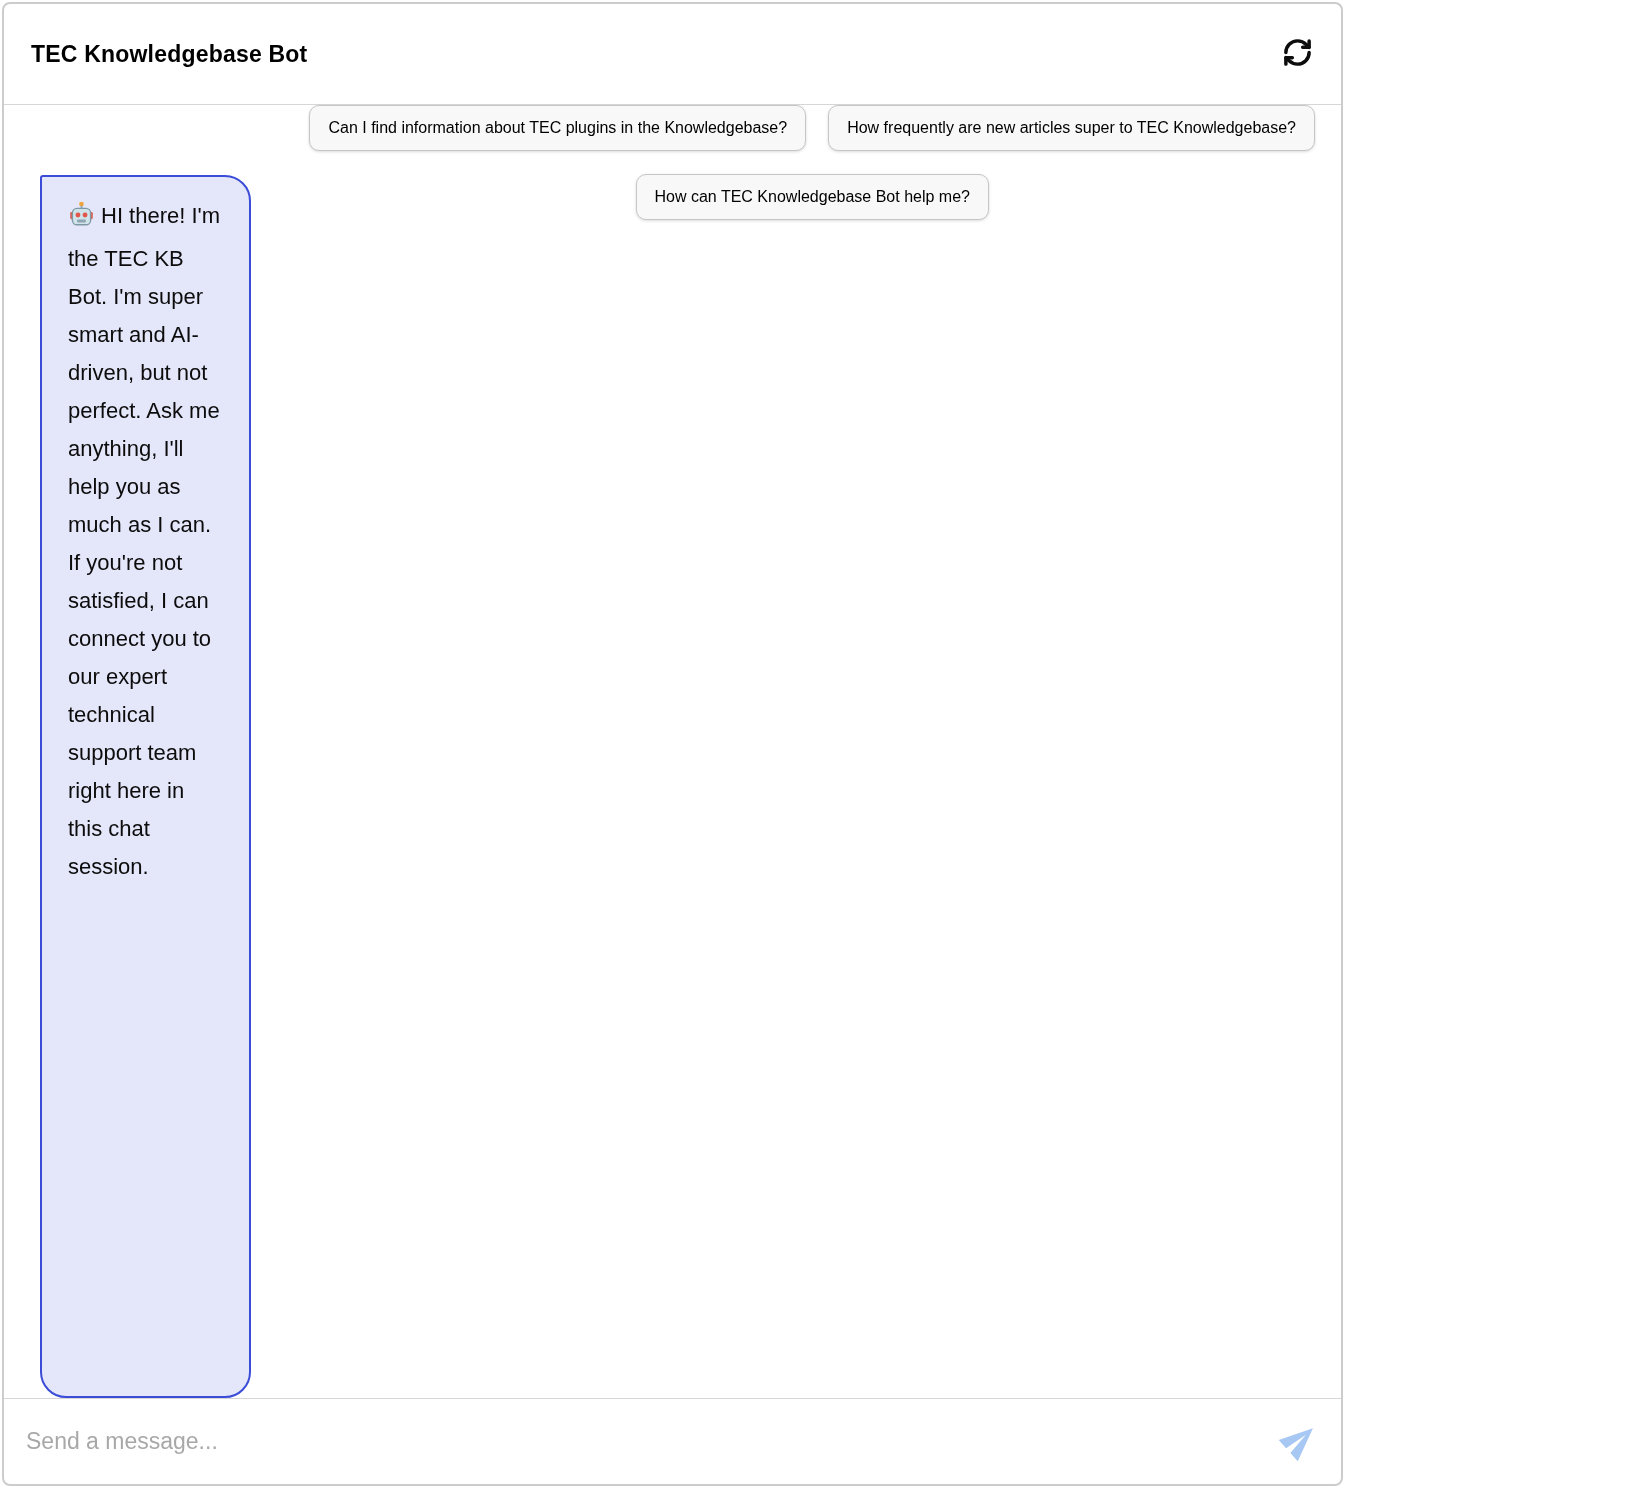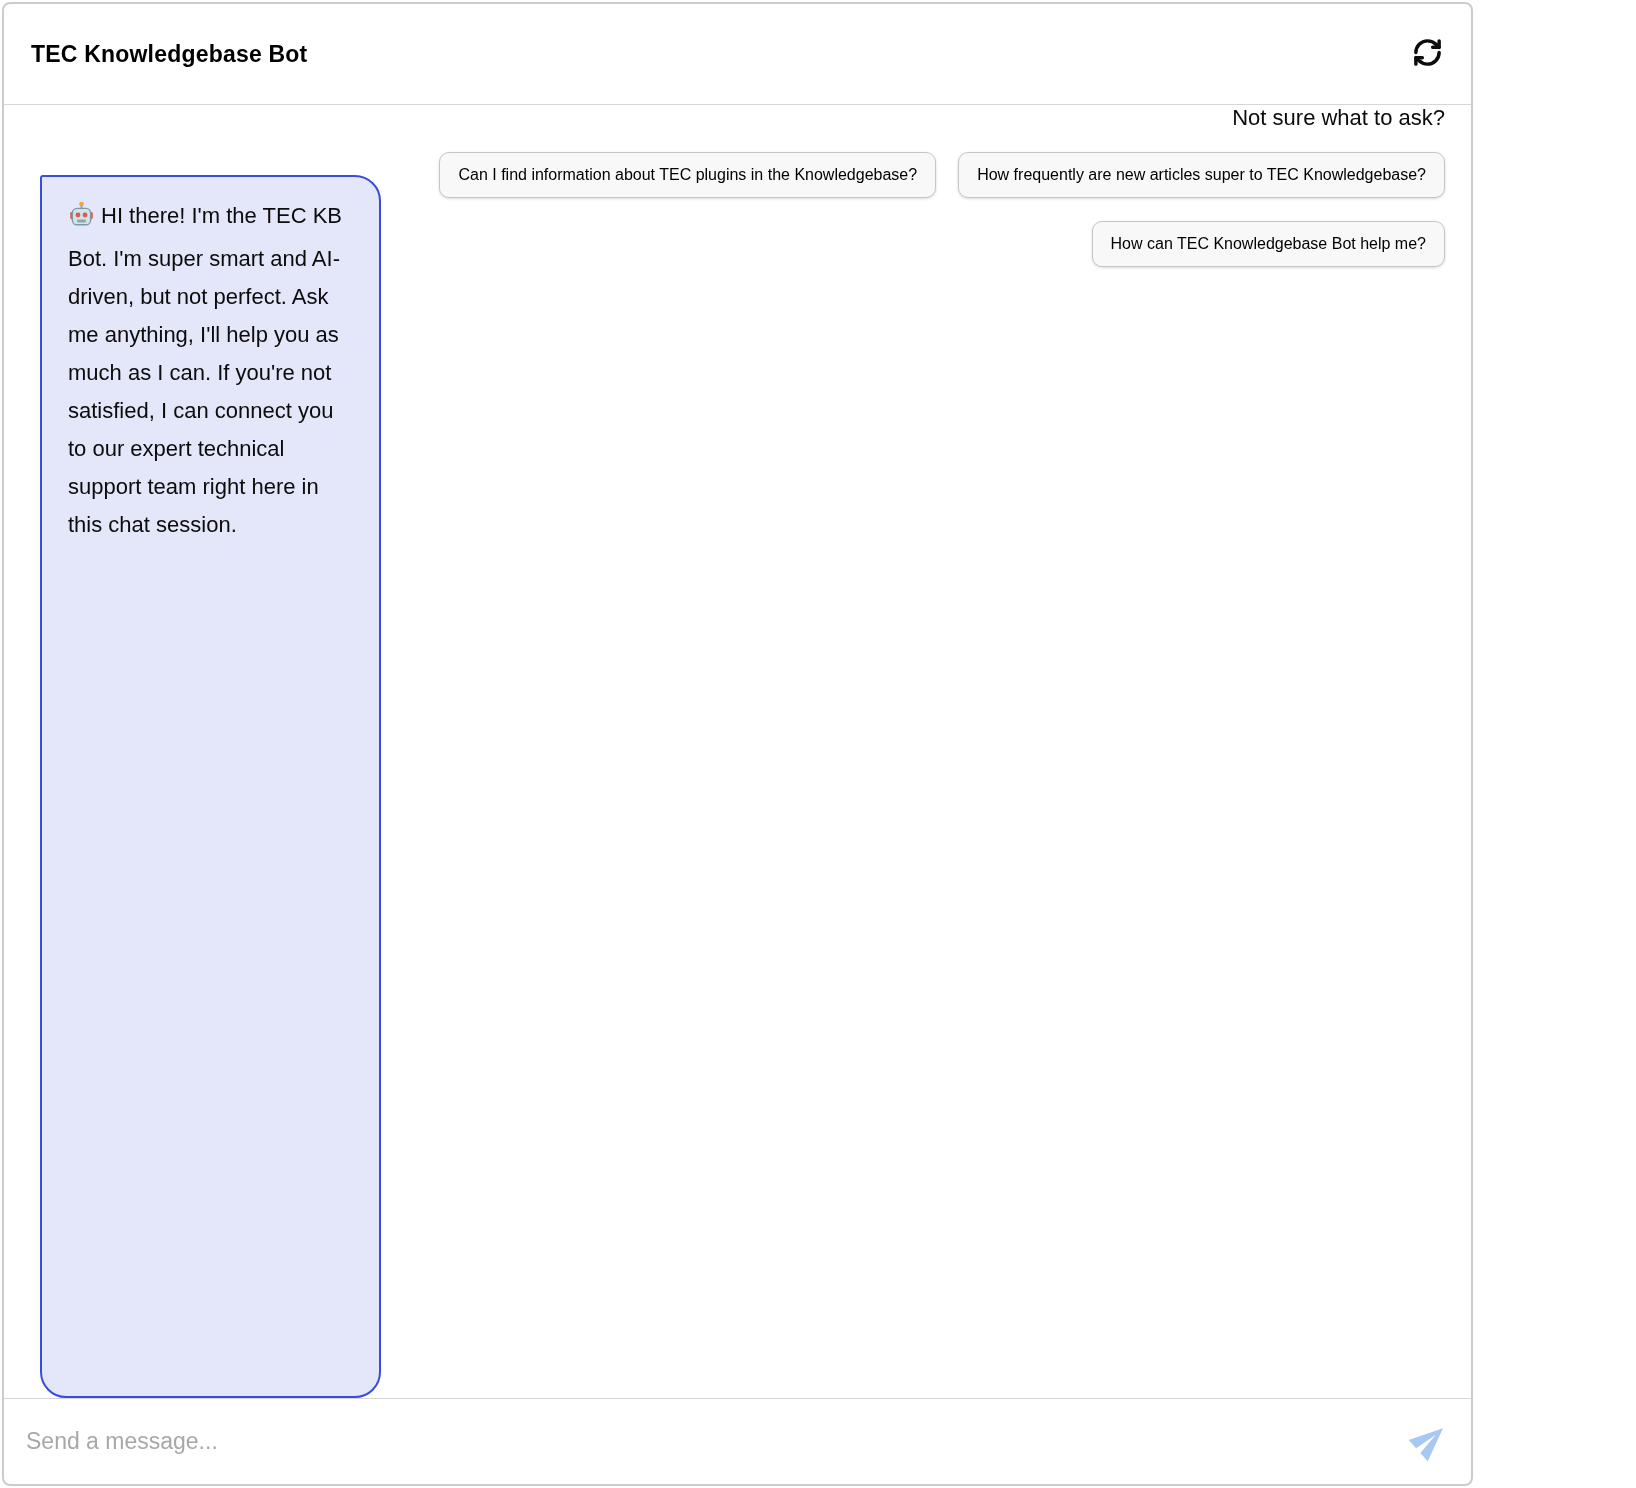--- a/index.html
+++ b/index.html
@@ -3,21 +3,21 @@
 <meta charset="utf-8">
 <style>
   * { box-sizing: border-box; margin: 0; padding: 0; }
   html, body { background: #ffffff; }
   body {
     font-family: "Liberation Sans", sans-serif;
     width: 1636px; height: 1488px;
     color: #0b0b0b;
   }
   .app {
-    width: 1471px; height: 1484px;
+    width: 1341px; height: 1484px;
     margin: 2px;
     border: 2px solid #cccccc;
     border-radius: 8px;
     background: #ffffff;
     display: flex;
     flex-direction: column;
     overflow: hidden;
   }
   
   .header {
@@ -74,21 +74,21 @@
     font-size: 22px;
     color: #0b0b0b;
     margin: 0 26px 21px 0;
   }
   .sug-row {
     display: flex;
     justify-content: flex-end;
     gap: 22px;
     margin: 0 26px 23px 26px;
   }
-  .sug-row.last { margin-bottom: 40px; }
+  .sug-row.last { margin-bottom: 40px; justify-content: center; }
   .sug-btn {
     font-family: "Liberation Sans", sans-serif;
     font-size: 16px;
     color: #000000;
     background: #f8f8f8;
     border: 1px solid #c6c6c6;
     border-radius: 10px;
     padding: 13px 18px;
     white-space: nowrap;
     cursor: pointer;
@@ -146,21 +146,20 @@
           <rect x="26.2" y="13" width="3.2" height="8.5" rx="1.6" fill="#df5f52"></rect>
           <rect x="5.2" y="8.8" width="21.6" height="19.4" rx="5.5" fill="#cfe3ea" stroke="#7e99a3" stroke-width="1.6"></rect>
           <circle cx="11.8" cy="16.6" r="2.9" fill="#e2574b"></circle>
           <circle cx="20.2" cy="16.6" r="2.9" fill="#e2574b"></circle>
           <rect x="10.8" y="22" width="10.4" height="3.6" rx="1.2" fill="#8fa6b2"></rect>
         </svg>
       </span><span>HI there! I'm the TEC KB Bot. I'm super smart and AI-driven, but not perfect. Ask me anything, I'll help you as much as I can. If you're not satisfied, I can connect you to our expert technical support team right here in this chat session.</span>
     </div>
 
     <div class="suggest-block">
-      <div class="prompt">Not sure what to ask?</div>
       <div class="sug-row">
         <button class="sug-btn">Can I find information about TEC plugins in the Knowledgebase?</button>
         <button class="sug-btn">How frequently are new articles super to TEC Knowledgebase?</button>
       </div>
       <div class="sug-row last">
         <button class="sug-btn">How can TEC Knowledgebase Bot help me?</button>
       </div>
     </div>
 
   </div>

